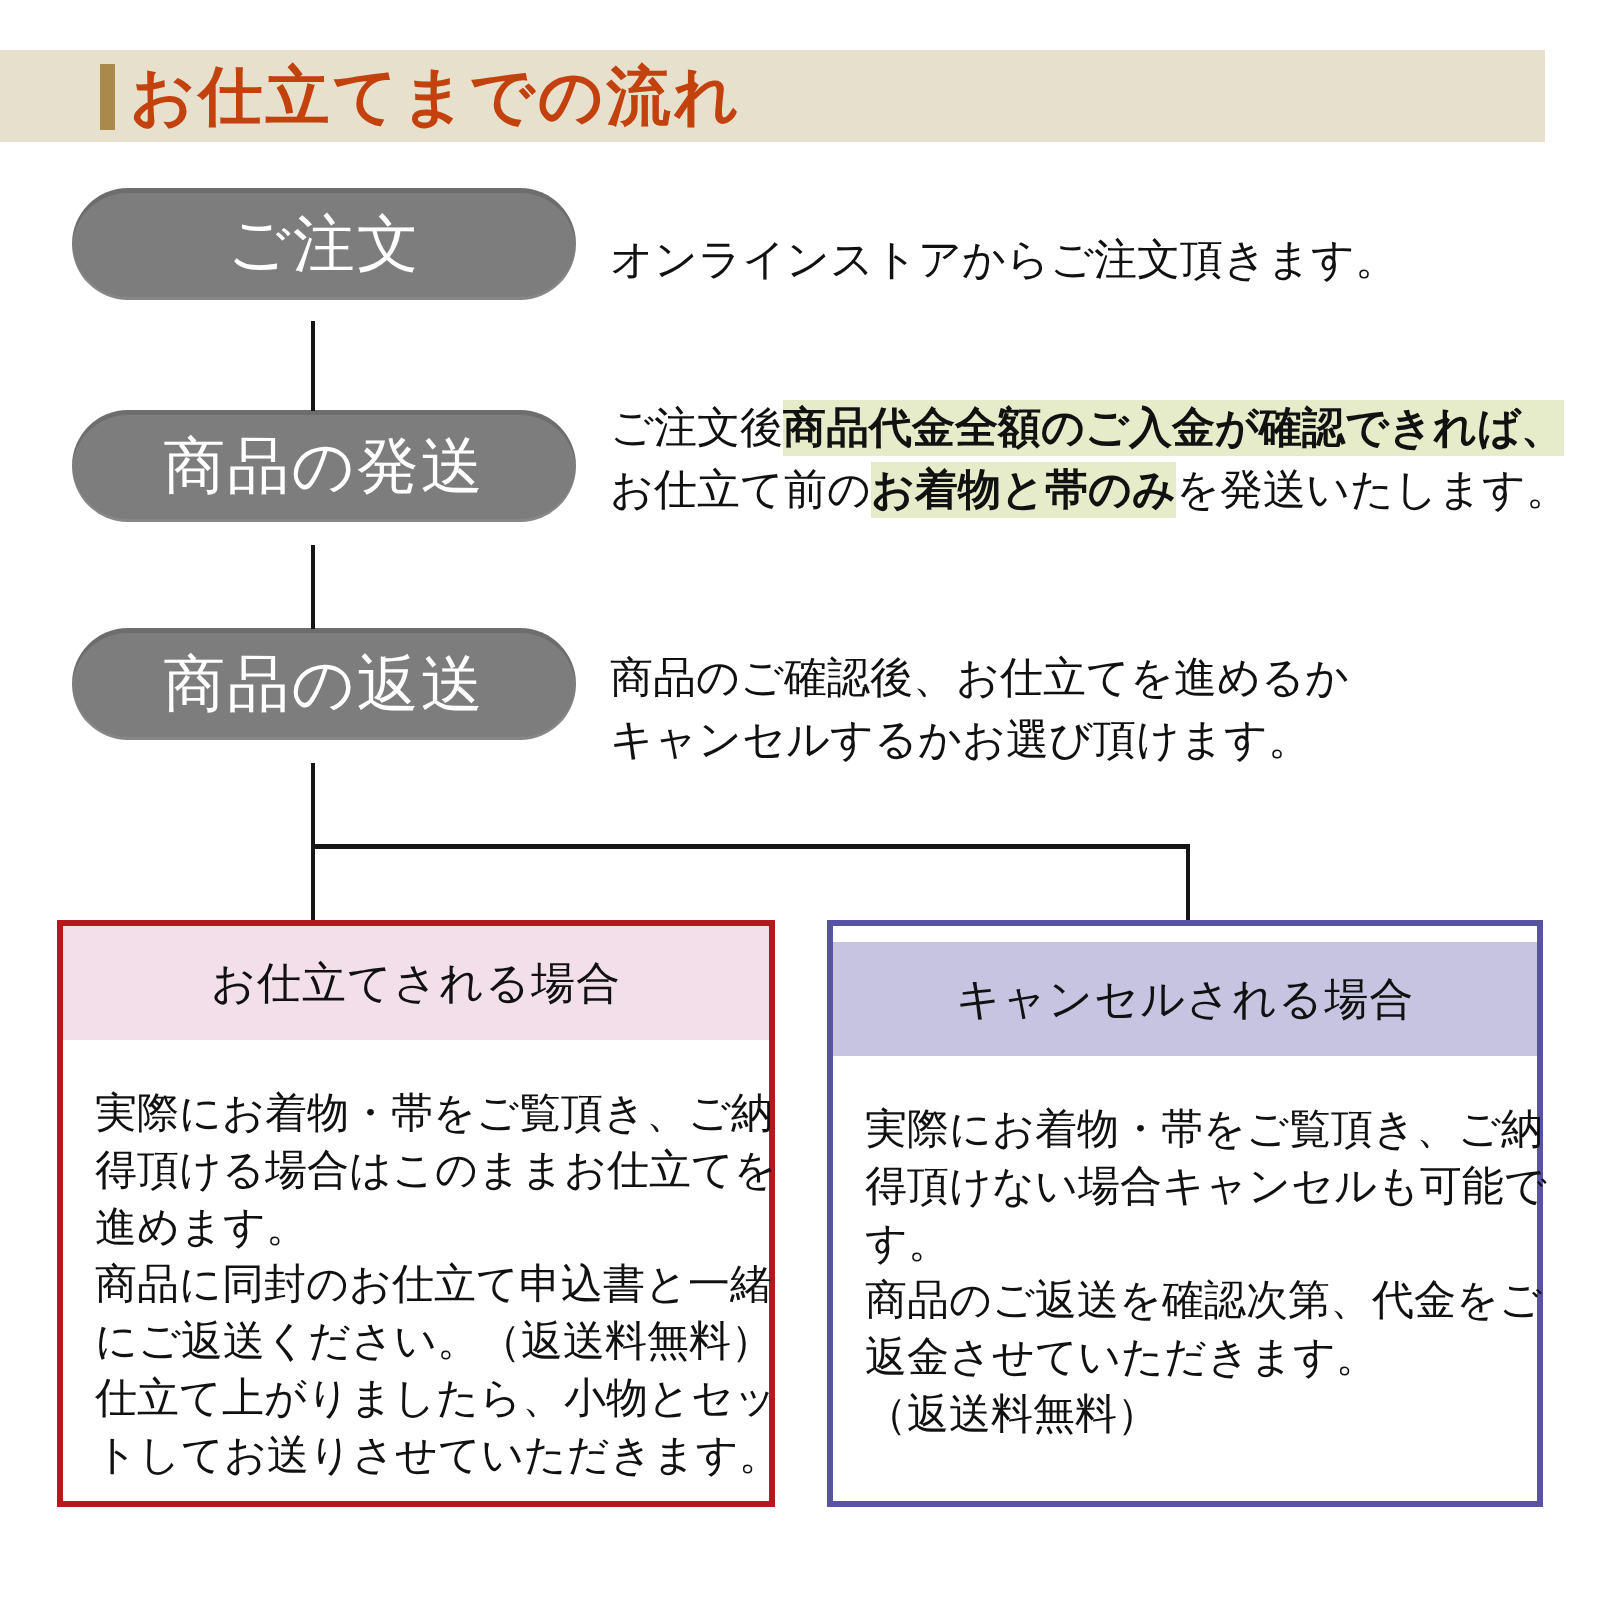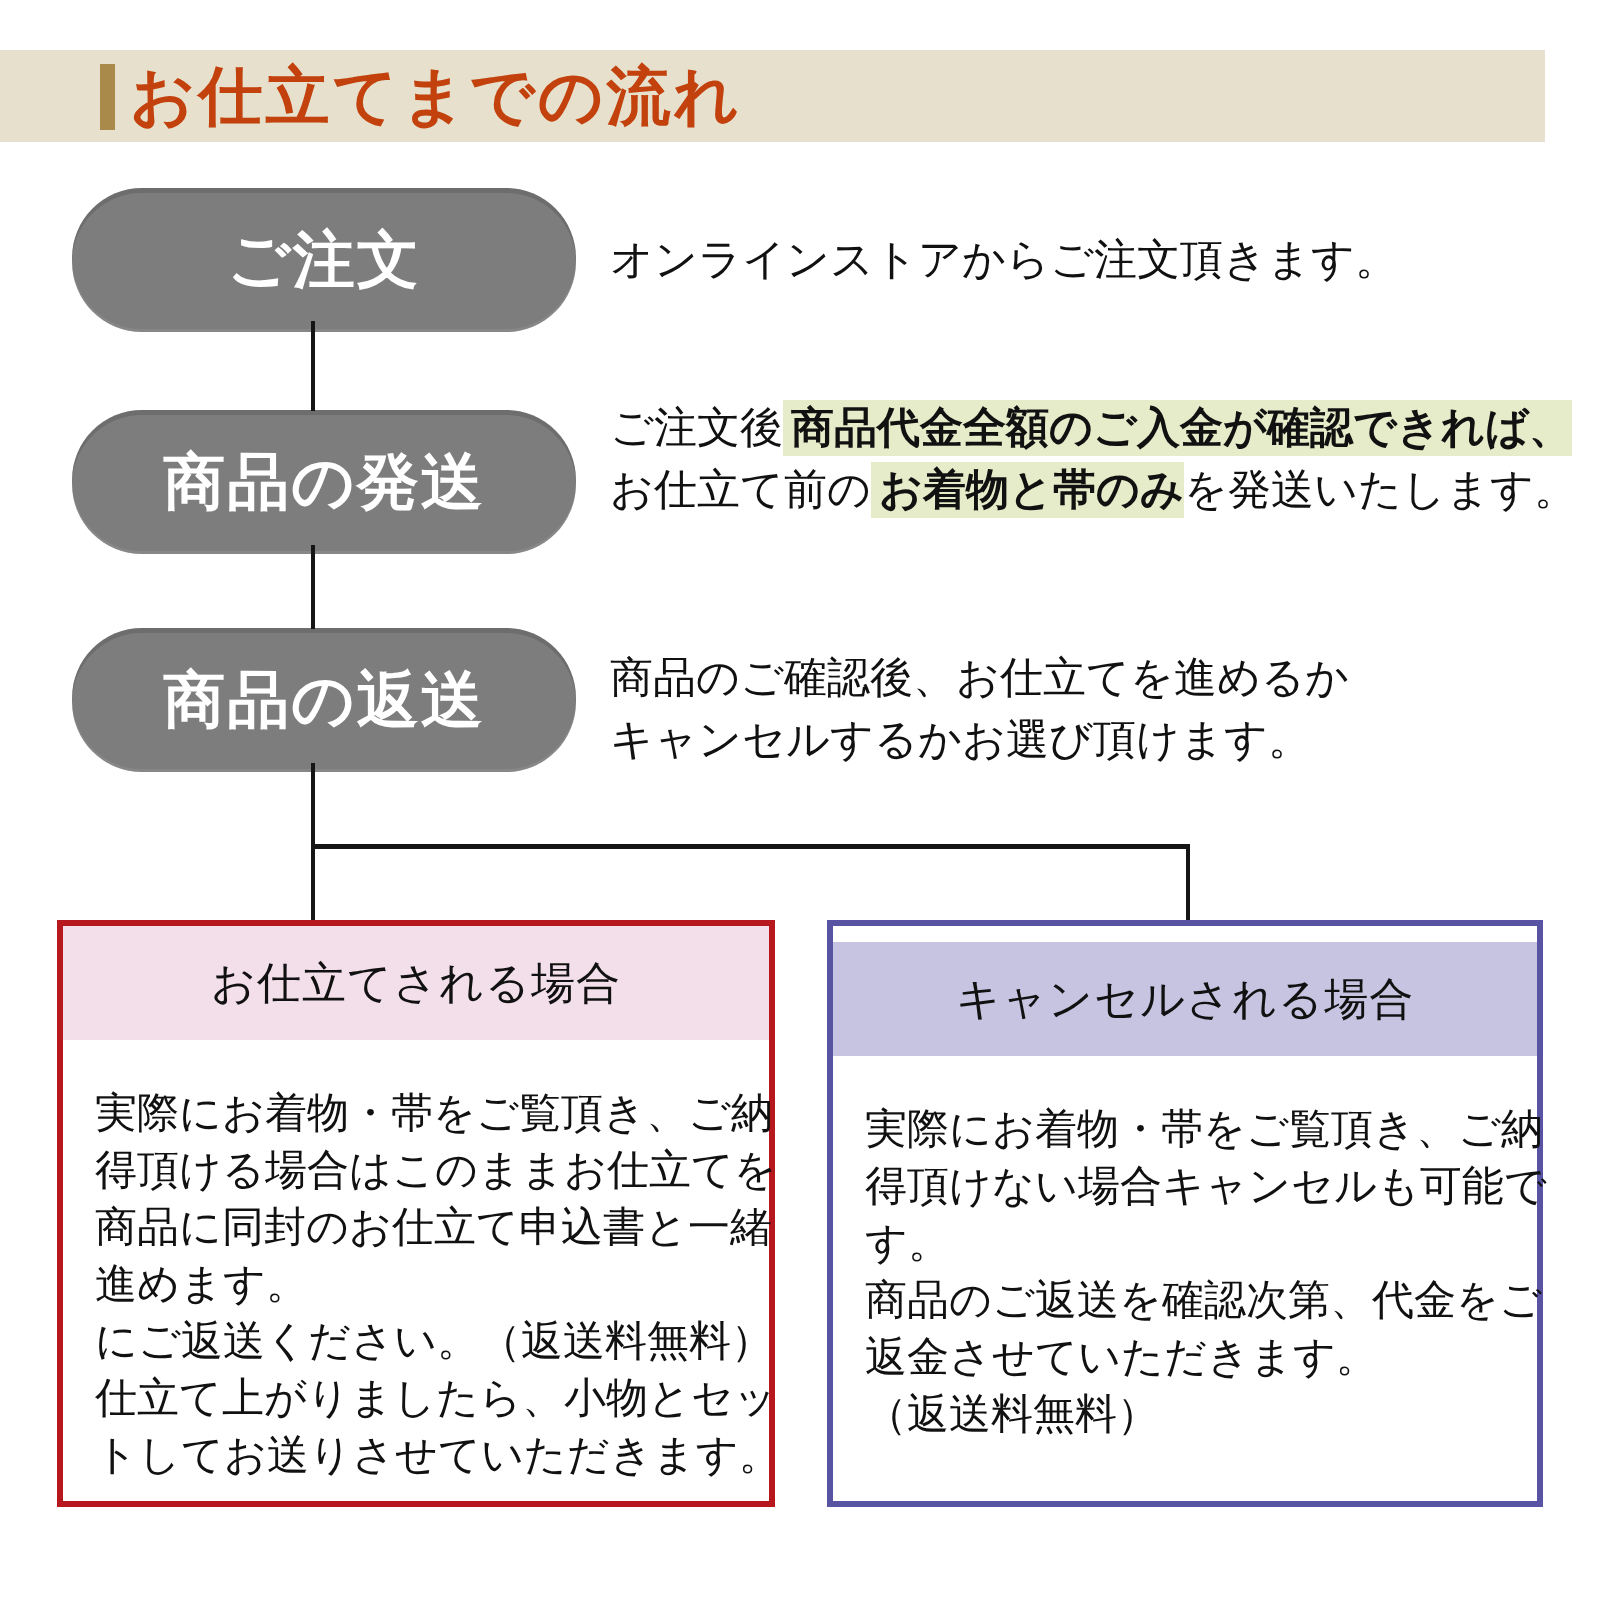--- a/index.html
+++ b/index.html
@@ -26,26 +26,25 @@
   .page-title{
     margin:0 0 0 130px;
     font-family:"Liberation Serif","DejaVu Serif",serif;
     font-weight:bold;
     font-size:64px;
     letter-spacing:3px;
     color:#c2410c;
   }
   
   .pill{
-    position:absolute;left:72px;width:504px;height:144px;
+    position:absolute;left:72px;width:504px;height:112px;
     background:var(--pill-bg);
     border-radius:70px;
     display:flex;align-items:center;justify-content:center;
     box-shadow:inset 0 5px 0 rgba(0,0,0,0.12), inset 0 -3px 0 rgba(255,255,255,0.08);
-    font-weight:bold;
   }
   .pill-label{
     color:#ffffff;
     font-size:62px;
     letter-spacing:2px;
     white-space:nowrap;
   }
   #pill-1{top:188px;}
   #pill-2{top:410px;}
   #pill-3{top:628px;}
@@ -56,21 +55,21 @@
     line-height:62px;
     white-space:nowrap;
   }
   #desc-1{top:228px;}
   #desc-2{top:396px;}
   #desc-3{top:646px;}
   .desc .rich-line{white-space:nowrap;}
   .hl{
     background:var(--highlight);
     font-weight:bold;
-    padding:3px 0 5px 8px;
+    padding:3px 0 5px 0;
   }
   
   .vline,.hline{position:absolute;background:#151515;}
   .vline{width:4px;}
   #line-1{left:311px;top:321px;height:90px;}
   #line-2{left:311px;top:545px;height:84px;}
   #line-3{left:311px;top:763px;height:83px;}
   #line-branch{left:311px;top:844px;width:879px;height:5px;}
   #line-drop-left{left:311px;top:848px;height:72px;}
   #line-drop-right{left:1186px;top:848px;height:72px;}
@@ -141,22 +140,22 @@
   <div class="vline" id="line-3"></div>
   <div class="hline" id="line-branch"></div>
   <div class="vline" id="line-drop-left"></div>
   <div class="vline" id="line-drop-right"></div>
 
   <div class="branch-box" id="box-left">
     <div class="branch-header">お仕立てされる場合</div>
     <div class="branch-body">
         <div class="text-line">実際にお着物・帯をご覧頂き、ご納</div>
         <div class="text-line">得頂ける場合はこのままお仕立てを</div>
+        <div class="text-line">進めます。</div>
         <div class="text-line">商品に同封のお仕立て申込書と一緒</div>
-        <div class="text-line">進めます。</div>
         <div class="text-line">にご返送ください。（返送料無料）</div>
         <div class="text-line">仕立て上がりましたら、小物とセッ</div>
         <div class="text-line">トしてお送りさせていただきます。</div>
       </div>
   </div>
 
   <div class="branch-box" id="box-right">
     <div class="branch-header">キャンセルされる場合</div>
     <div class="branch-body">
         <div class="text-line">実際にお着物・帯をご覧頂き、ご納</div>

